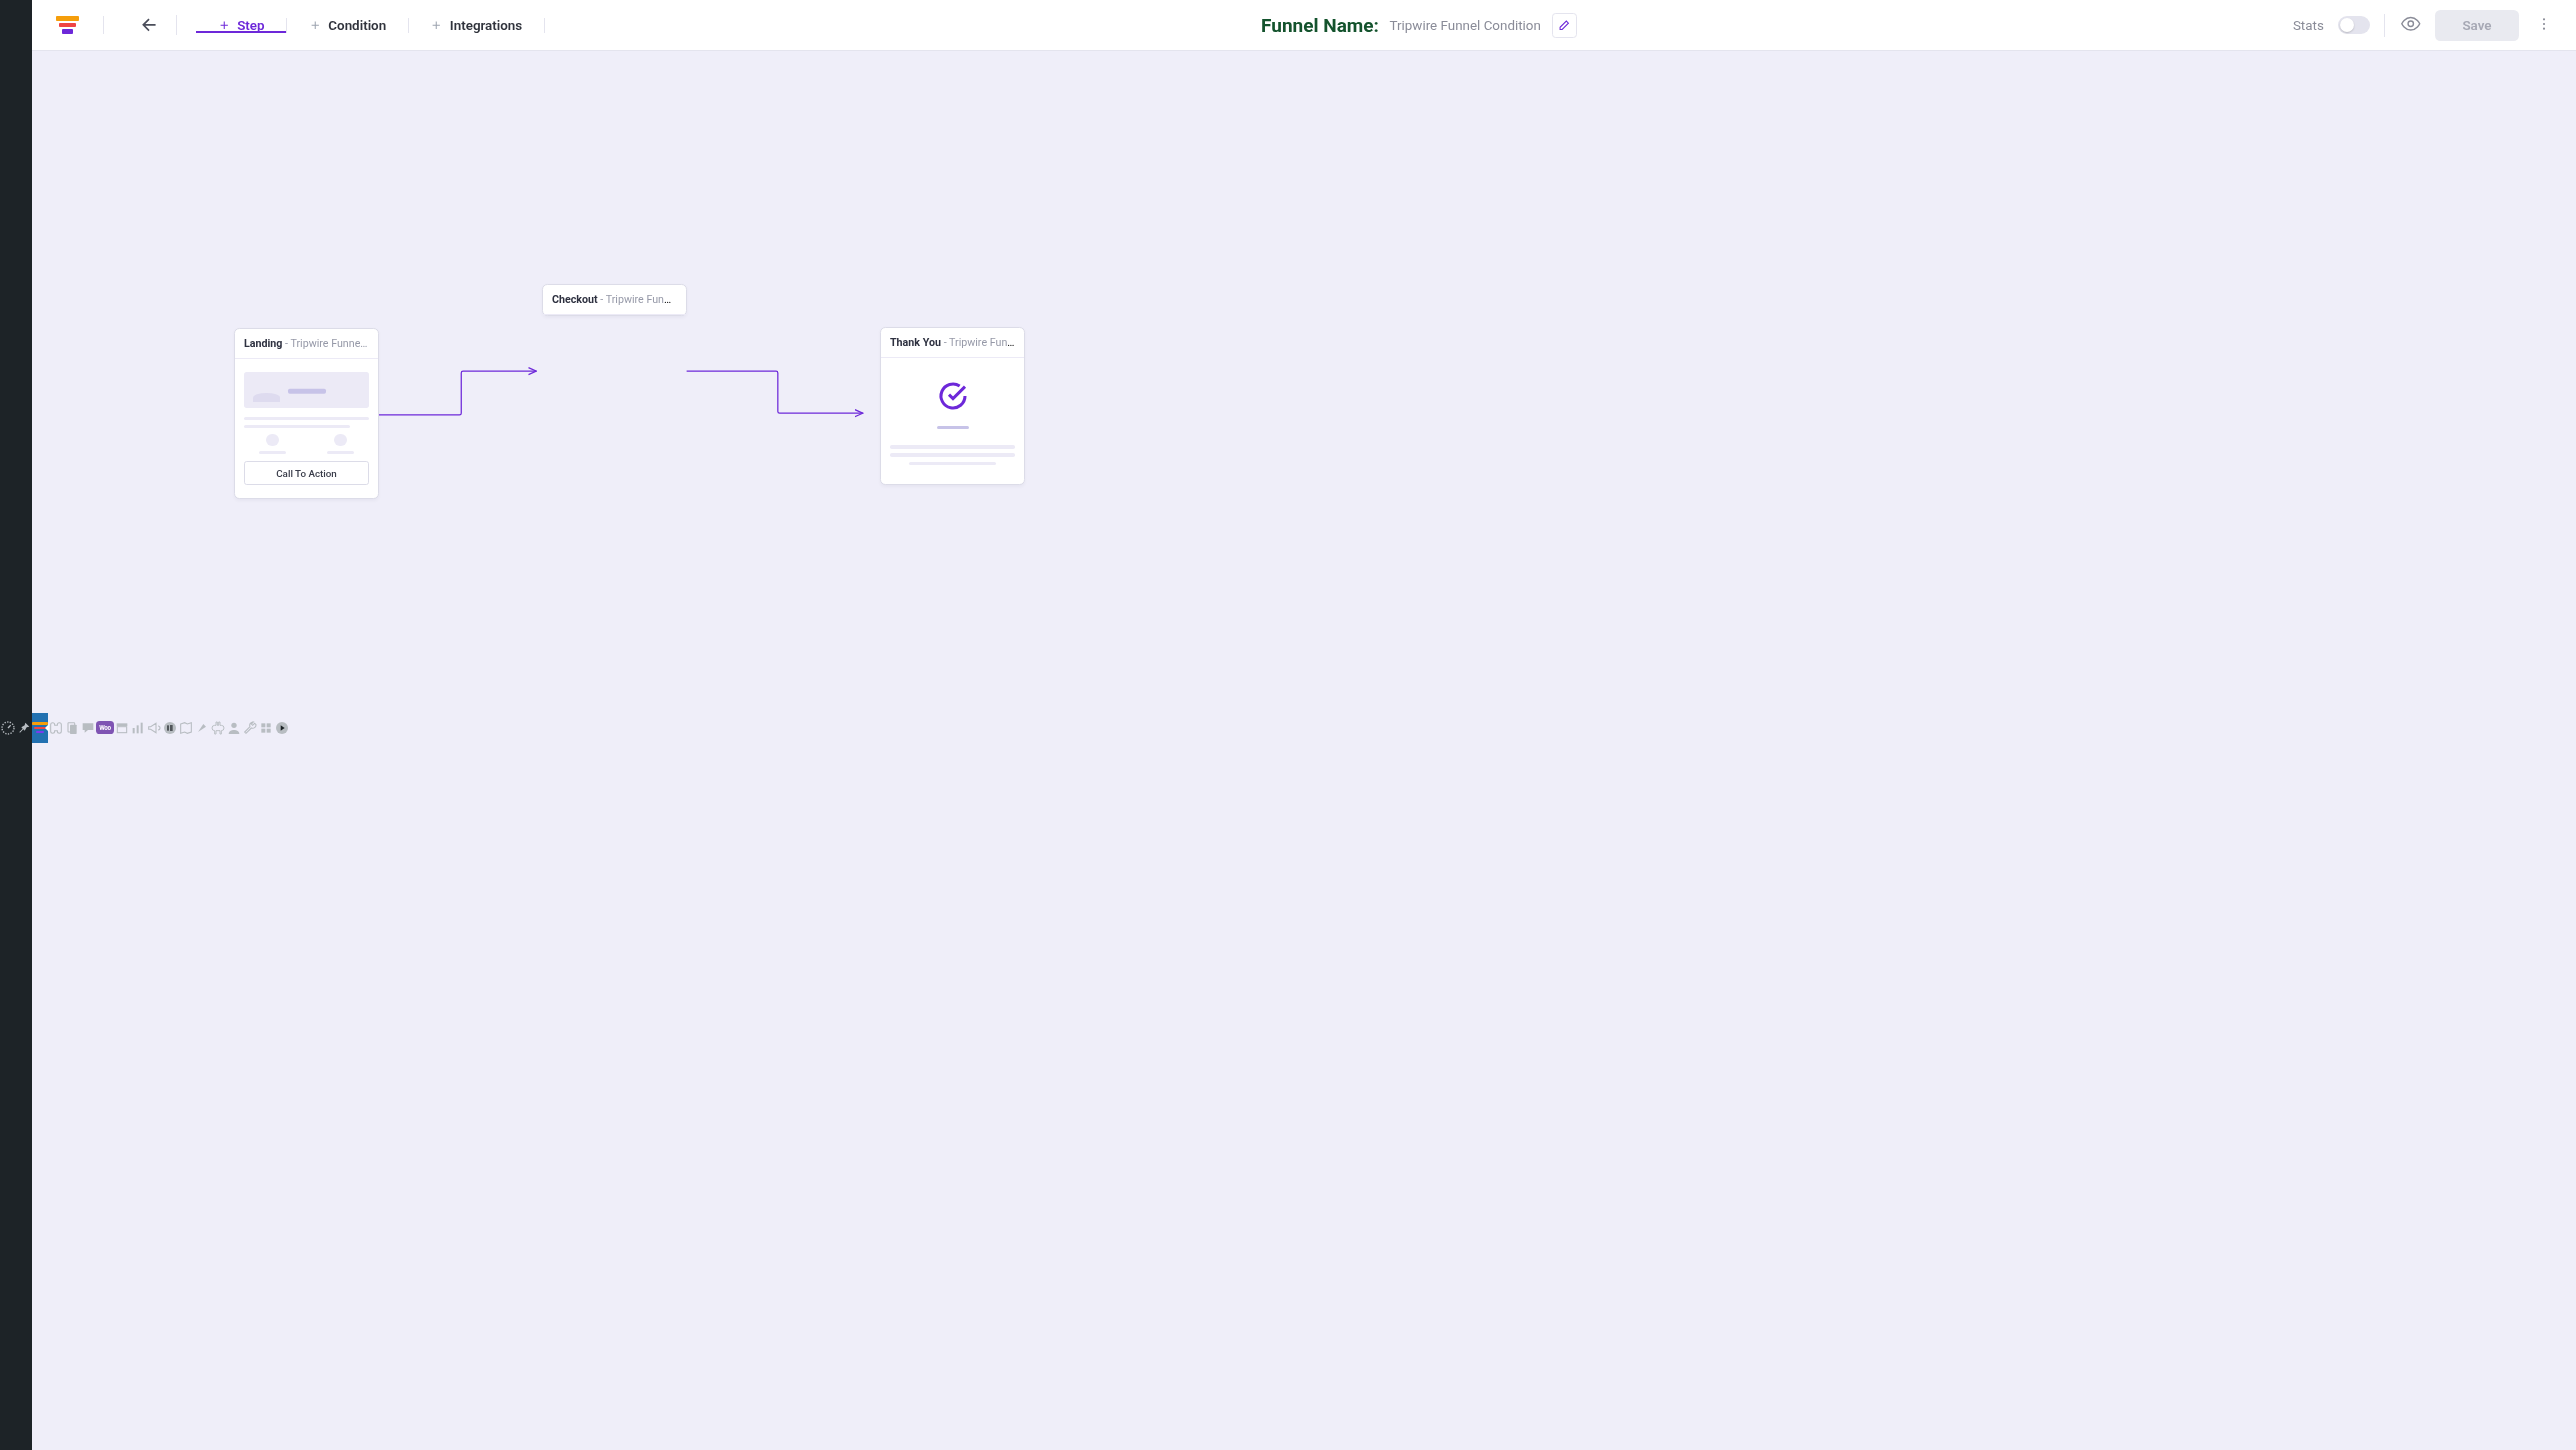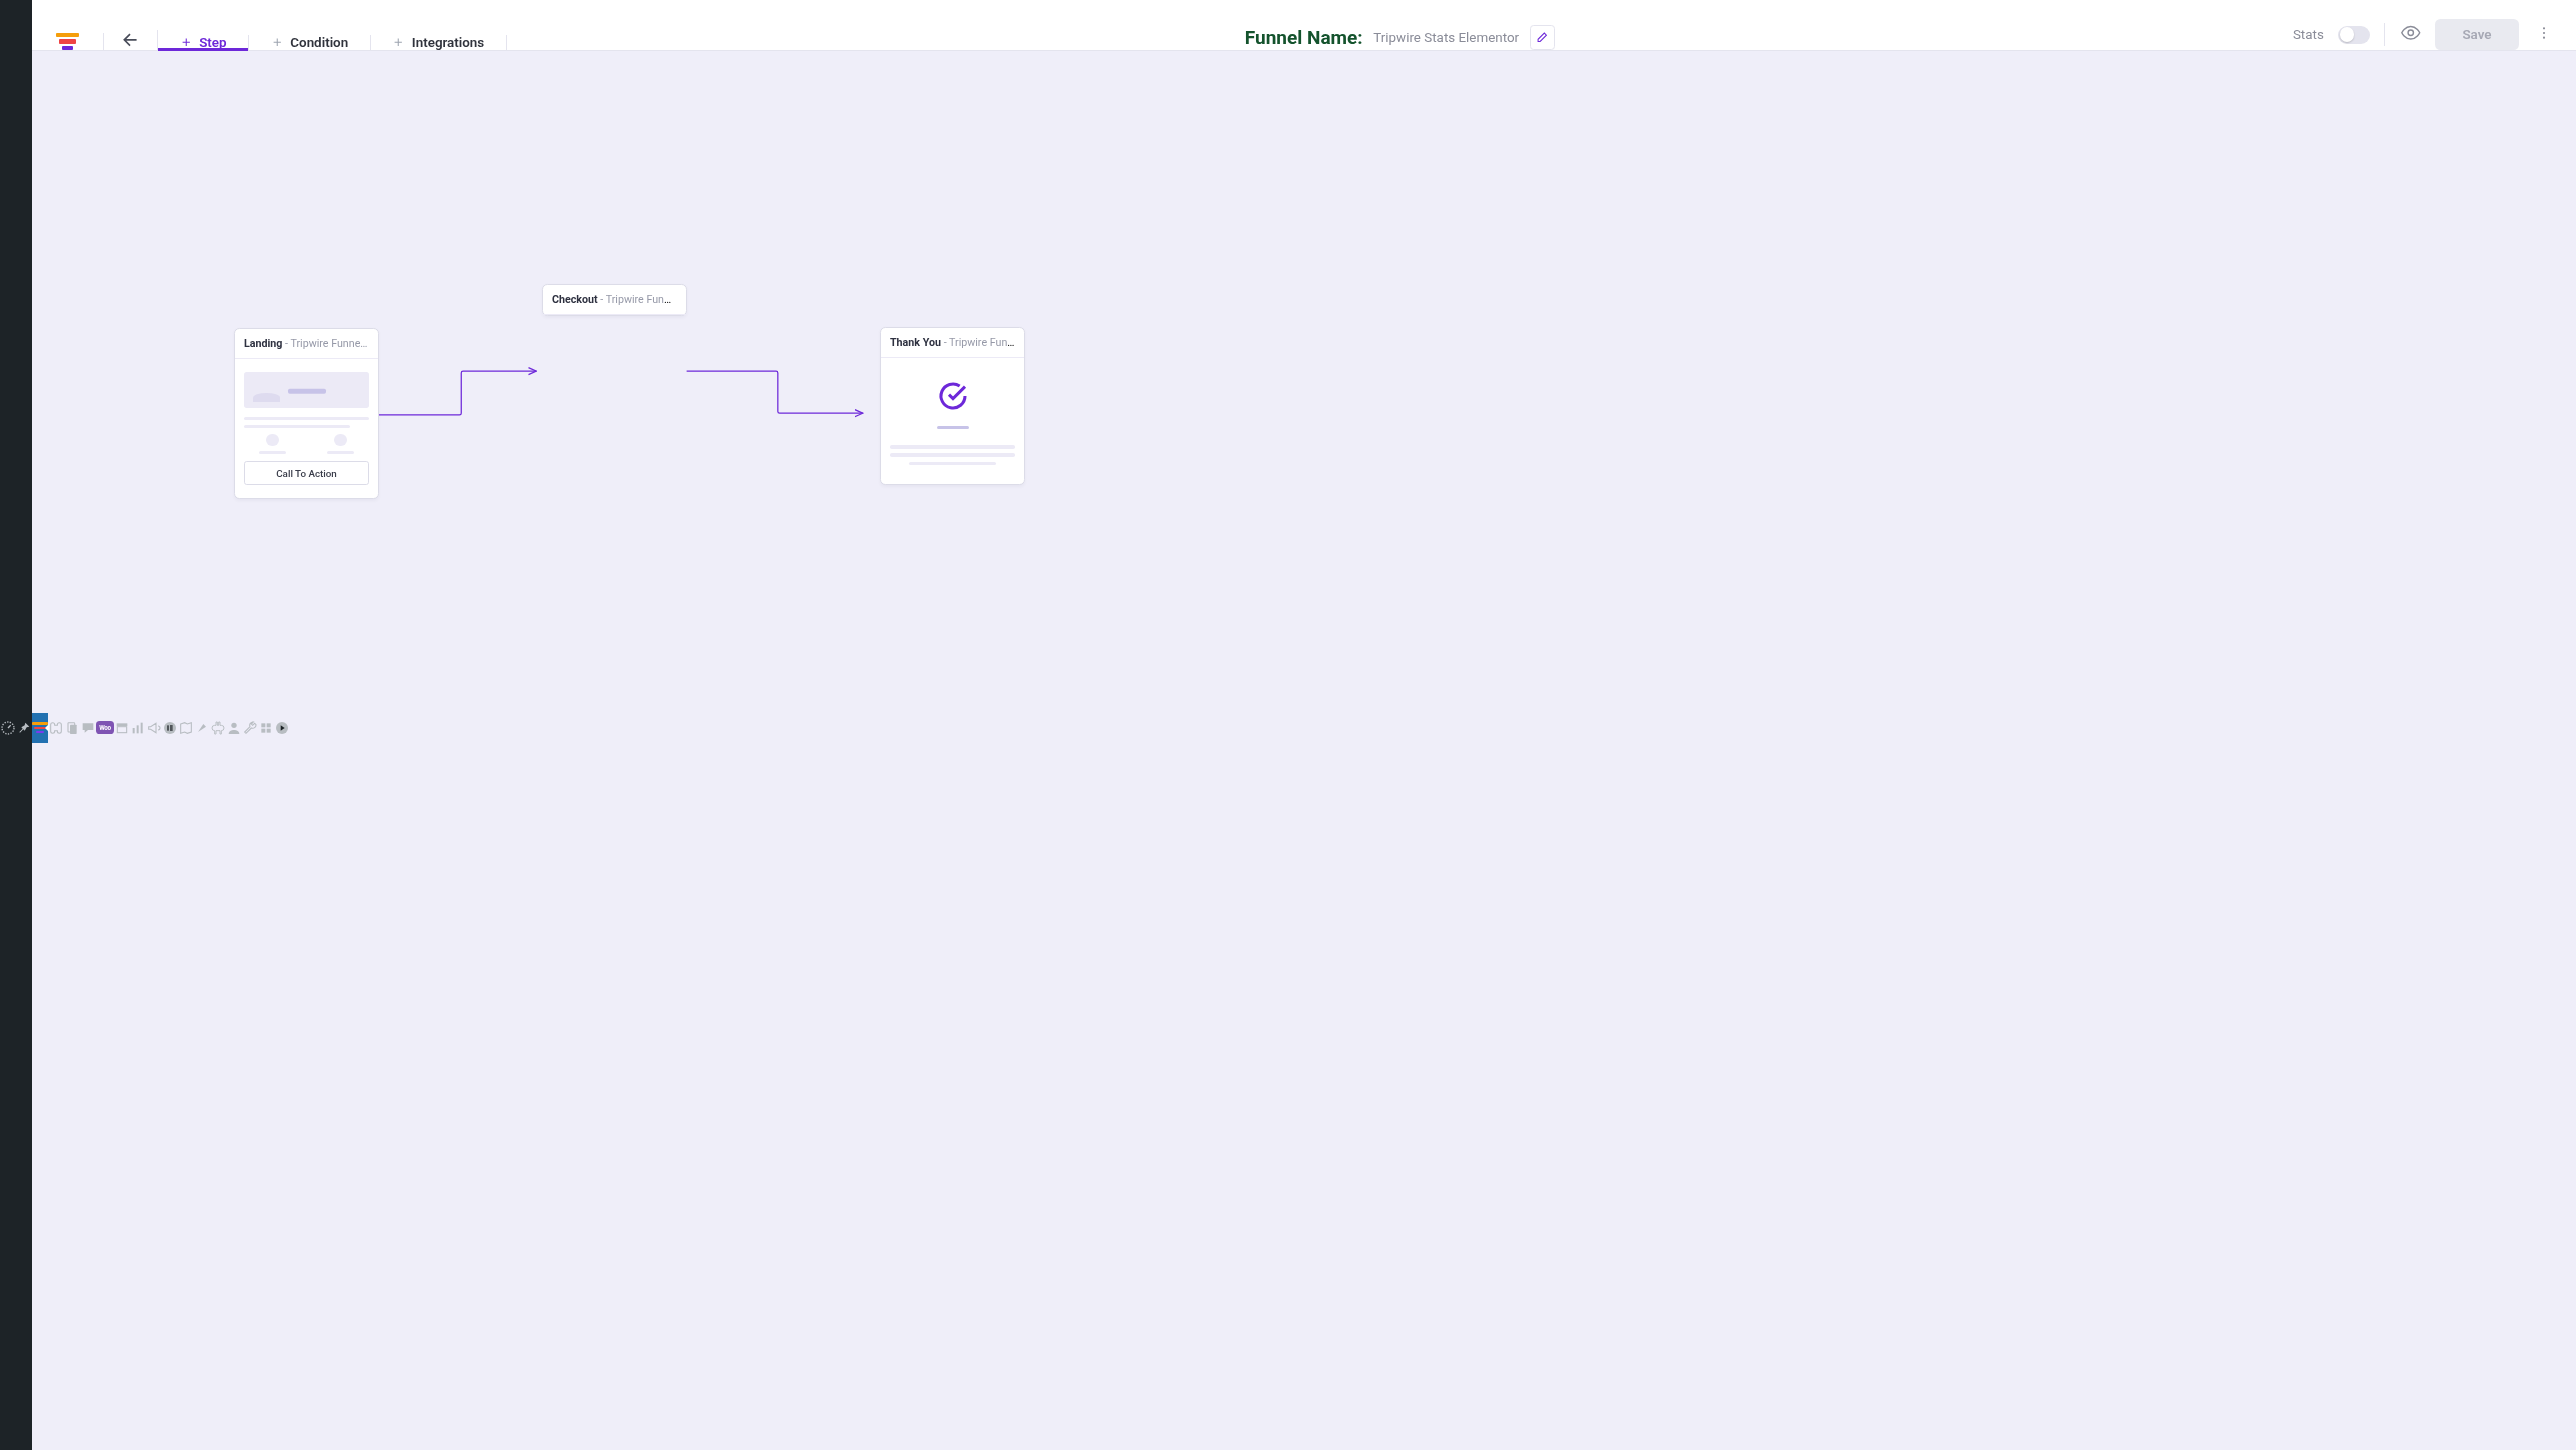--- a/index.html
+++ b/index.html
@@ -57,22 +57,23 @@
     background: #fff;
     display:flex; flex-direction:column;
   }
 
   
   .app-header {
     height: 51px;
     background: #fff;
     border-bottom: 0.9px solid #e4e4ee;
     display: flex;
-    align-items: flex-end;
+    align-items: center;
     flex-shrink: 0;
+    gap: 19px;
   }
   .app-logo {
     width: 72px;
     border-right: 0.9px solid #e4e4ee;
     display:flex;align-items:center;justify-content:center;
     cursor:pointer;
   }
   .app-logo .funnel-icon { width:23px; }
   .app-logo .funnel-icon span{display:block;height:4.5px;border-radius:0.9px;margin-bottom:1.8px;}
   .app-logo .funnel-icon span:nth-child(1){background:#f59e0b;}
@@ -342,21 +343,21 @@
       <div class="tab">
         <svg class="plus" viewBox="0 0 24 24">
             <path d="M12 5v14m-7-7h14"></path>
           </svg>
         <span>Integrations</span>
       </div>
     </div>
 
     <div class="header-center">
       <span class="funnel-name-label">Funnel Name:</span>
-      <span class="funnel-name-value">Tripwire Stats Elementor</span>
+      <span class="funnel-name-value">Tripwire Funnel Condition</span>
       <button class="edit-name-btn">
         <svg viewBox="0 0 24 24">
             <path d="M4 20h4L20 8l-4-4L4 16v4z"></path>
           </svg>
       </button>
     </div>
 
     <div class="header-right">
       <span class="stats-label">Stats</span>
       <div class="toggle"></div>

